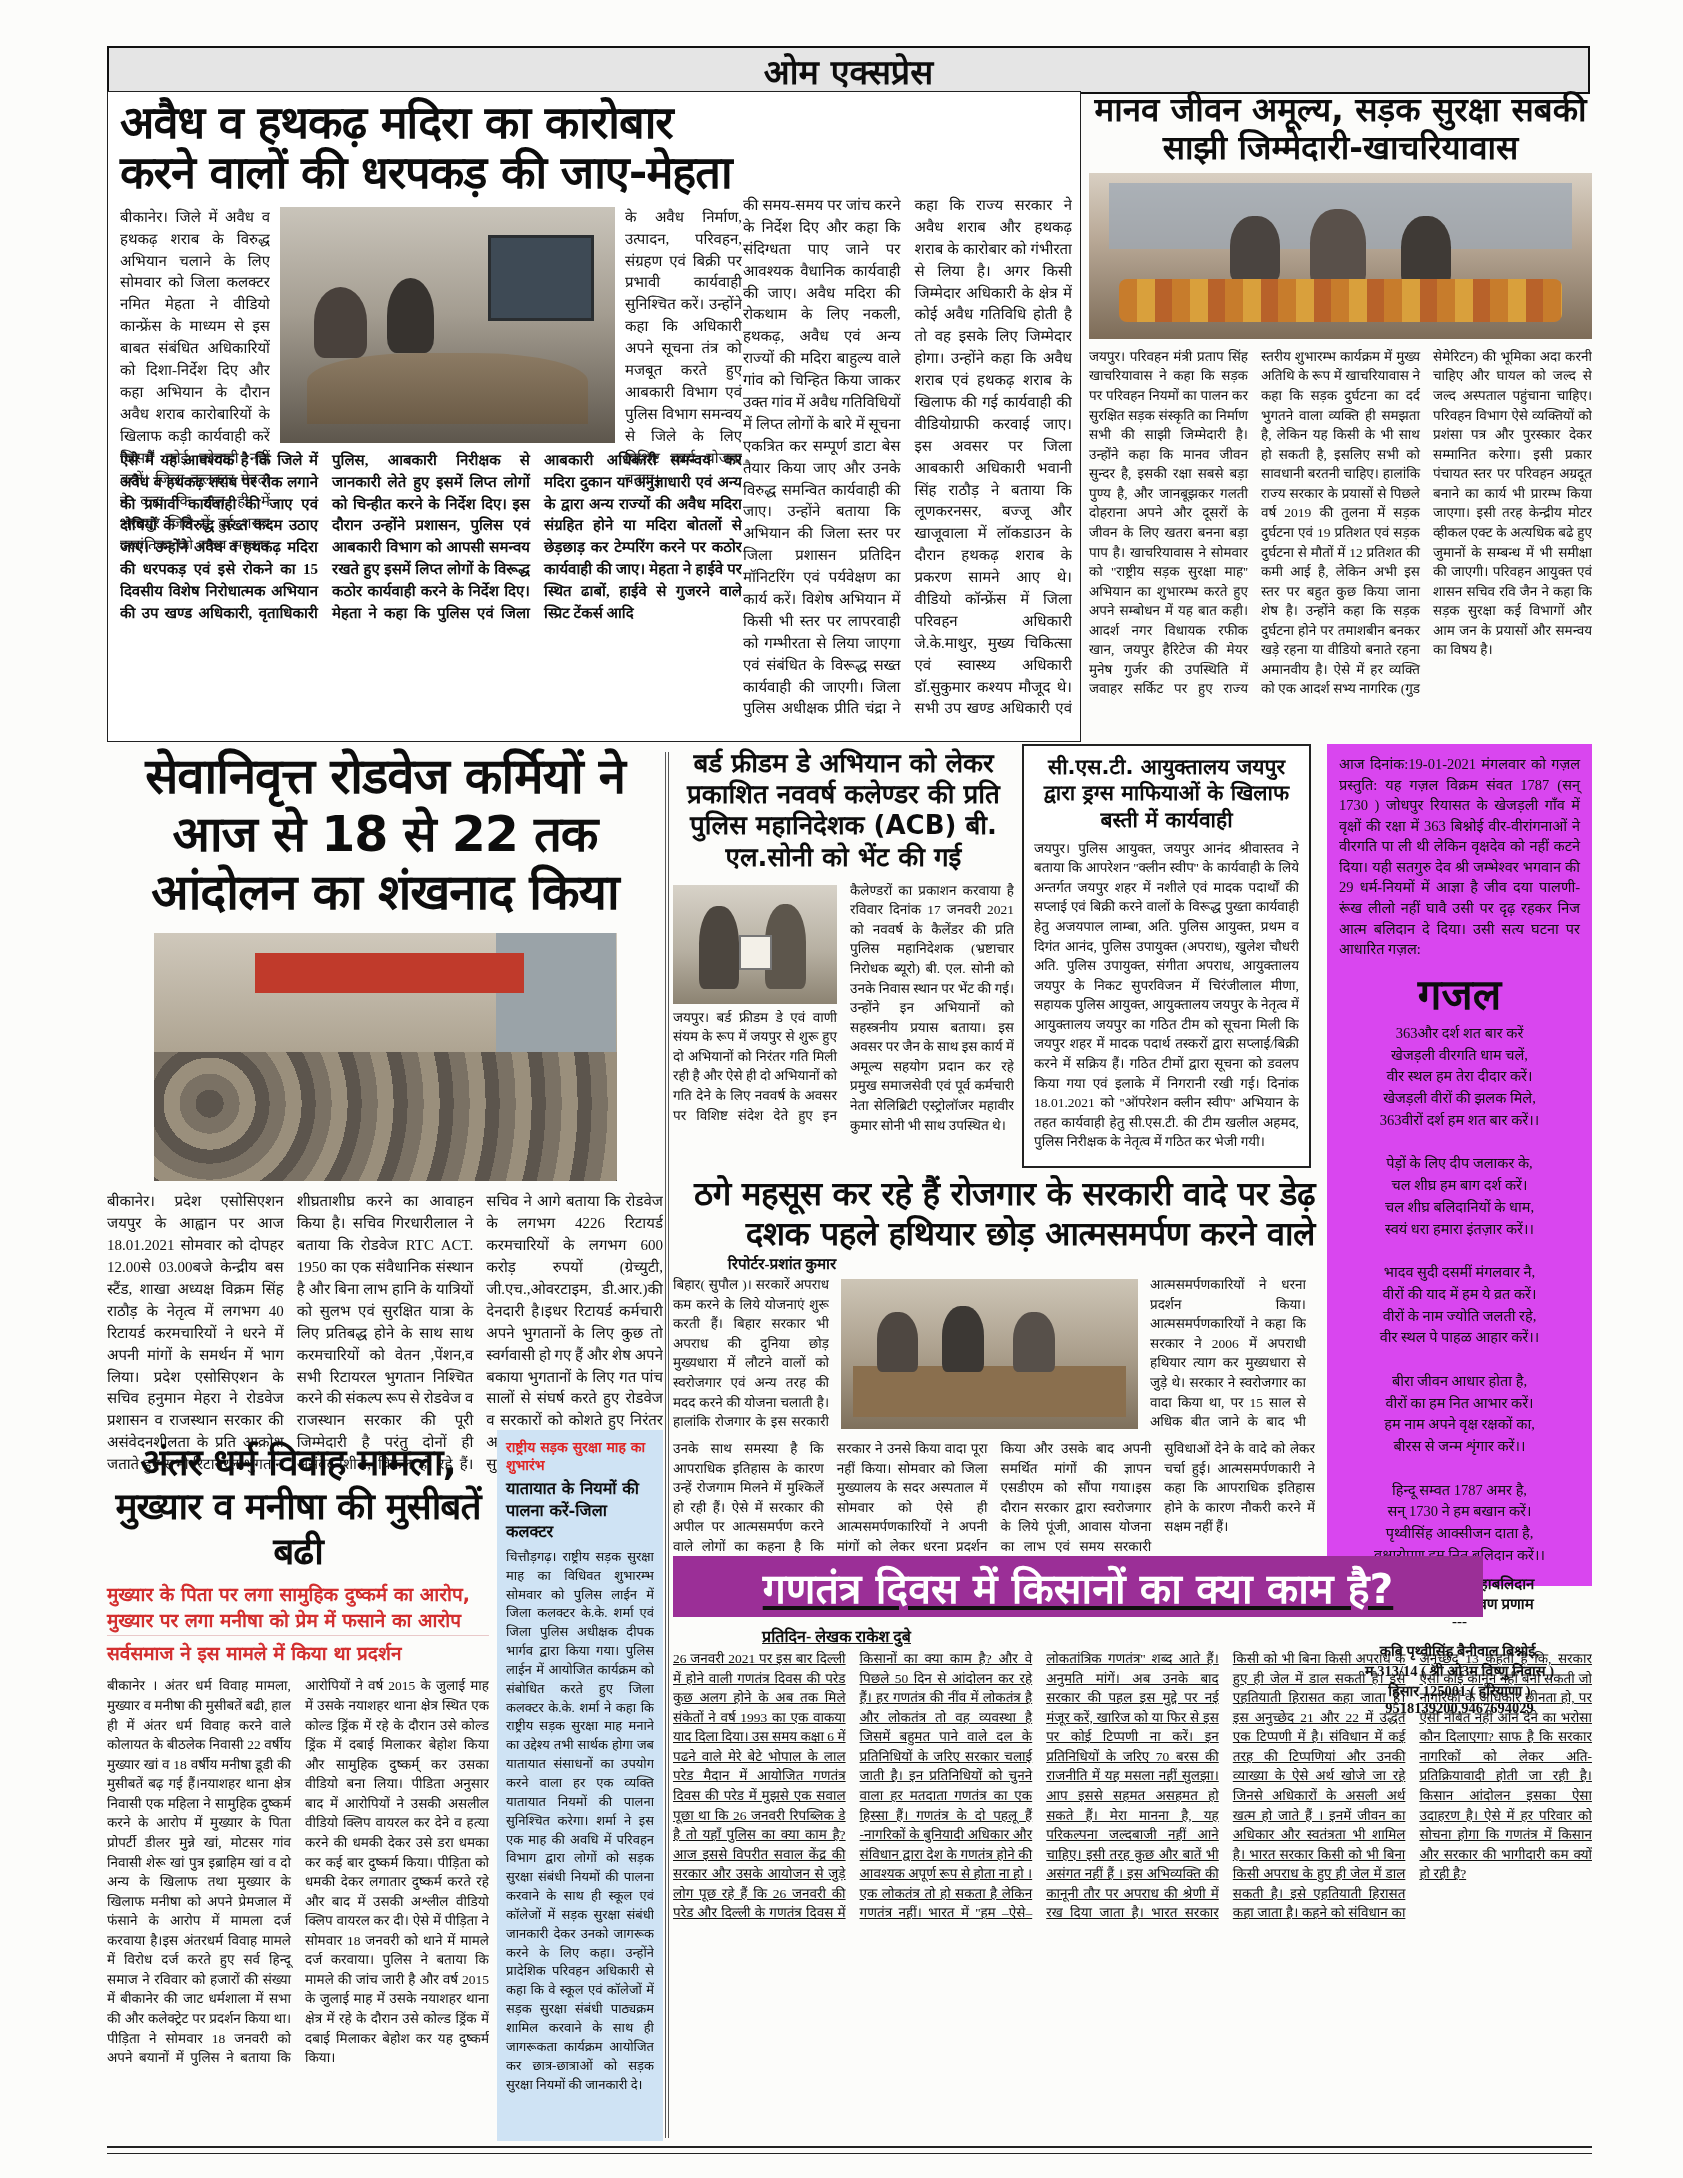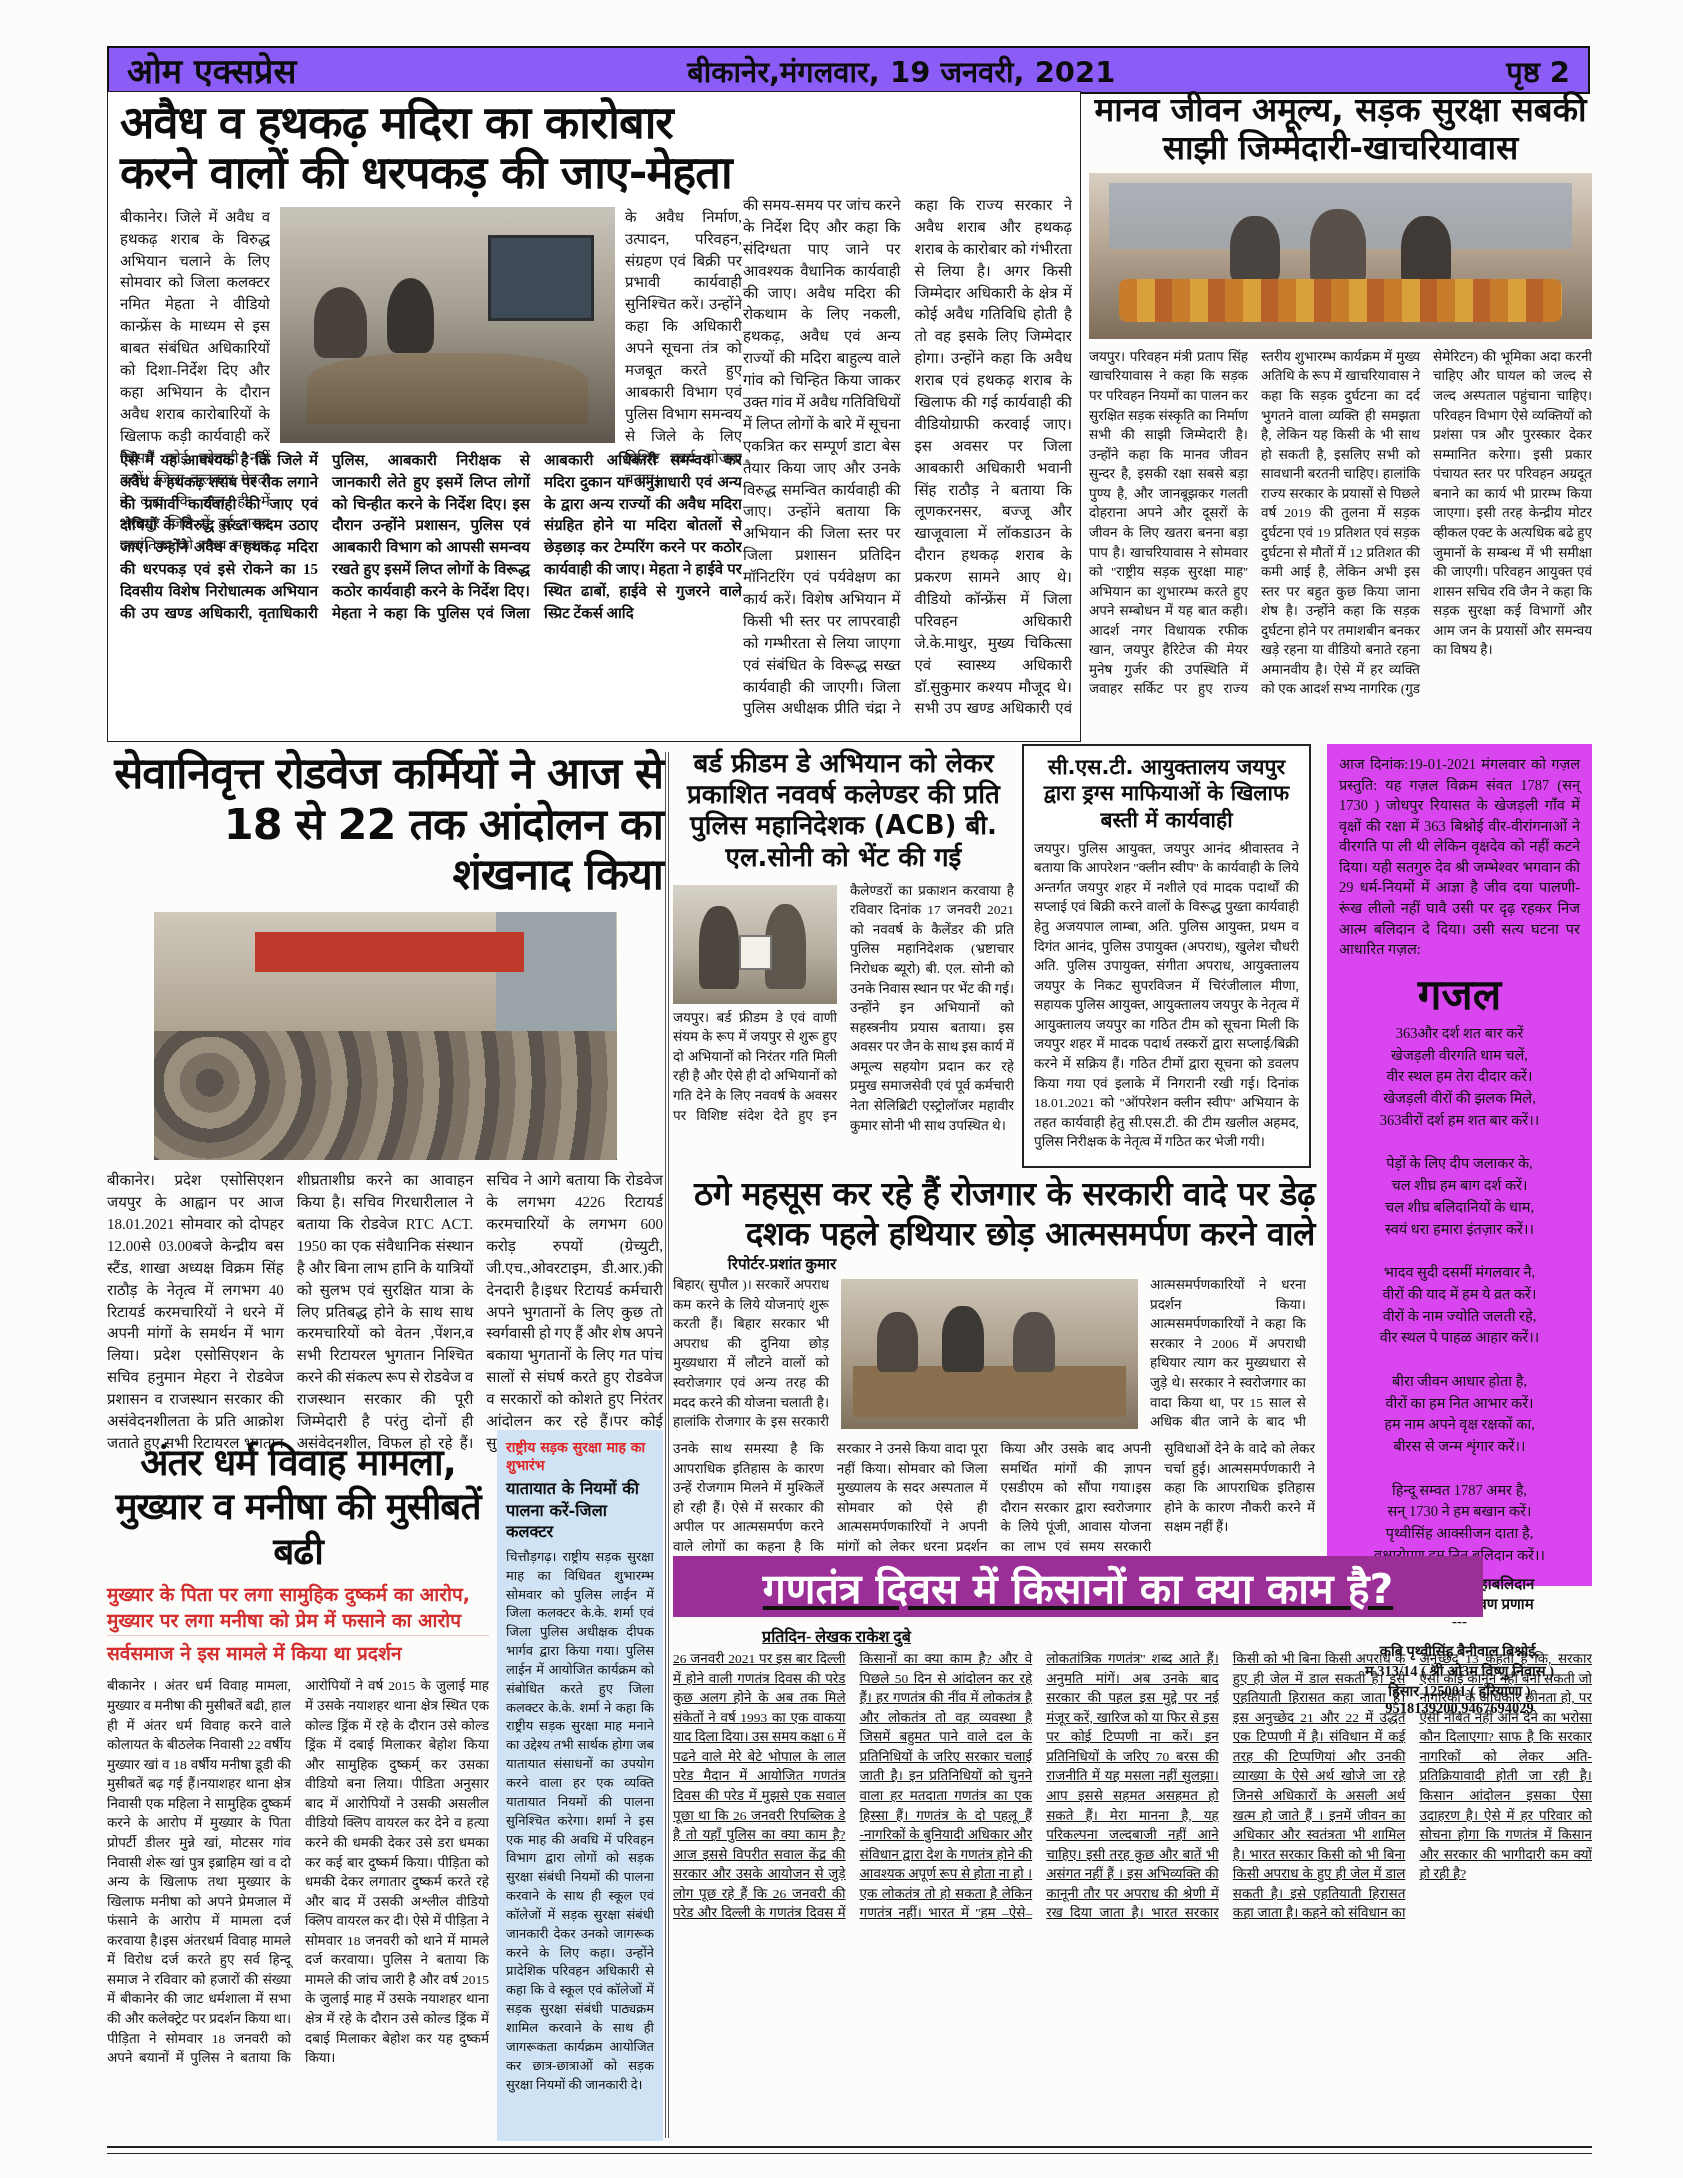--- a/index.html
+++ b/index.html
@@ -10,21 +10,21 @@
     overflow:hidden;
   }
   .abs{position:absolute;}
   .hl{font-family:"DejaVu Sans","Liberation Sans",sans-serif;font-weight:800;color:#0d0d0d;}
   .just{text-align:justify;text-justify:inter-word;}
   .cols{column-fill:balance;}
   .body-txt{font-size:15px;line-height:1.46;overflow:hidden;}
   .body-sm{font-size:13.5px;line-height:1.45;overflow:hidden;}
   
   #masthead{left:107px;top:46px;width:1483px;height:48px;border:2px solid #111;
-    display:flex;align-items:center;justify-content:space-between;padding:0 18px;box-sizing:border-box;background:#8b5cf6;}
+    display:flex;align-items:center;justify-content:space-between;padding:0 18px;box-sizing:border-box;background:#e5e5e5;flex-direction:column;}
   #masthead .brand{font-size:34px;}
   #masthead .dateline{font-size:29px;}
   #masthead .pageno{font-size:29px;}
   
   #a1{left:107px;top:91px;width:974px;height:651px;border:1.5px solid #222;box-sizing:border-box;padding:6px 12px;background:#fff;}
   #a1 .head{font-size:45px;line-height:1.12;width:624px;letter-spacing:-1px;}
   #a1 .zone-top{display:flex;gap:10px;margin-top:8px;}
   #a1 .c1{width:150px;height:342px;}
   #a1 .photo-meeting{width:335px;height:236px;flex:none;}
   #a1 .cnar{width:117px;height:342px;}
@@ -59,21 +59,21 @@
   .ph-office .p1{left:12%;top:22%;width:14%;height:40%;background:#4e4741;border-radius:45% 45% 12% 12%;}
   .ph-office .p2{left:34%;top:18%;width:14%;height:44%;background:#3c3834;border-radius:45% 45% 12% 12%;}
   .ph-office .p3{left:58%;top:22%;width:14%;height:40%;background:#57504a;border-radius:45% 45% 12% 12%;}
   
   #a2{left:1089px;top:91px;width:503px;height:651px;}
   #a2 .head{font-size:33px;line-height:1.15;text-align:center;}
   #a2 .photo-stage{width:100%;height:166px;margin-top:6px;}
   #a2 .bcols{columns:3;column-gap:13px;height:386px;margin-top:8px;}
   
   #a3{left:107px;top:748px;width:556px;height:685px;}
-  #a3 .head{font-size:43px;line-height:1.18;text-align:right;letter-spacing:-1px;}
+  #a3 .head{font-size:49px;line-height:1.18;text-align:center;letter-spacing:-1px;}
   #a3 .photo-protest{width:463px;height:248px;margin:12px auto 10px auto;}
   #a3 .bcols{columns:3;column-gap:13px;height:297px;}
   
   #a4{left:673px;top:748px;width:341px;height:422px;}
   #a4 .head{font-size:26px;line-height:1.2;text-align:center;}
   #a4 .bcols{columns:2;column-gap:13px;height:289px;margin-top:8px;}
   #a4 .photo-calendar{width:100%;height:119px;margin:4px 0;}
   
   #a5{left:1022px;top:744px;width:289px;height:424px;border:2px solid #222;box-sizing:border-box;padding:8px 10px;background:#fff;}
   #a5 .head{font-size:21px;line-height:1.25;text-align:center;}

